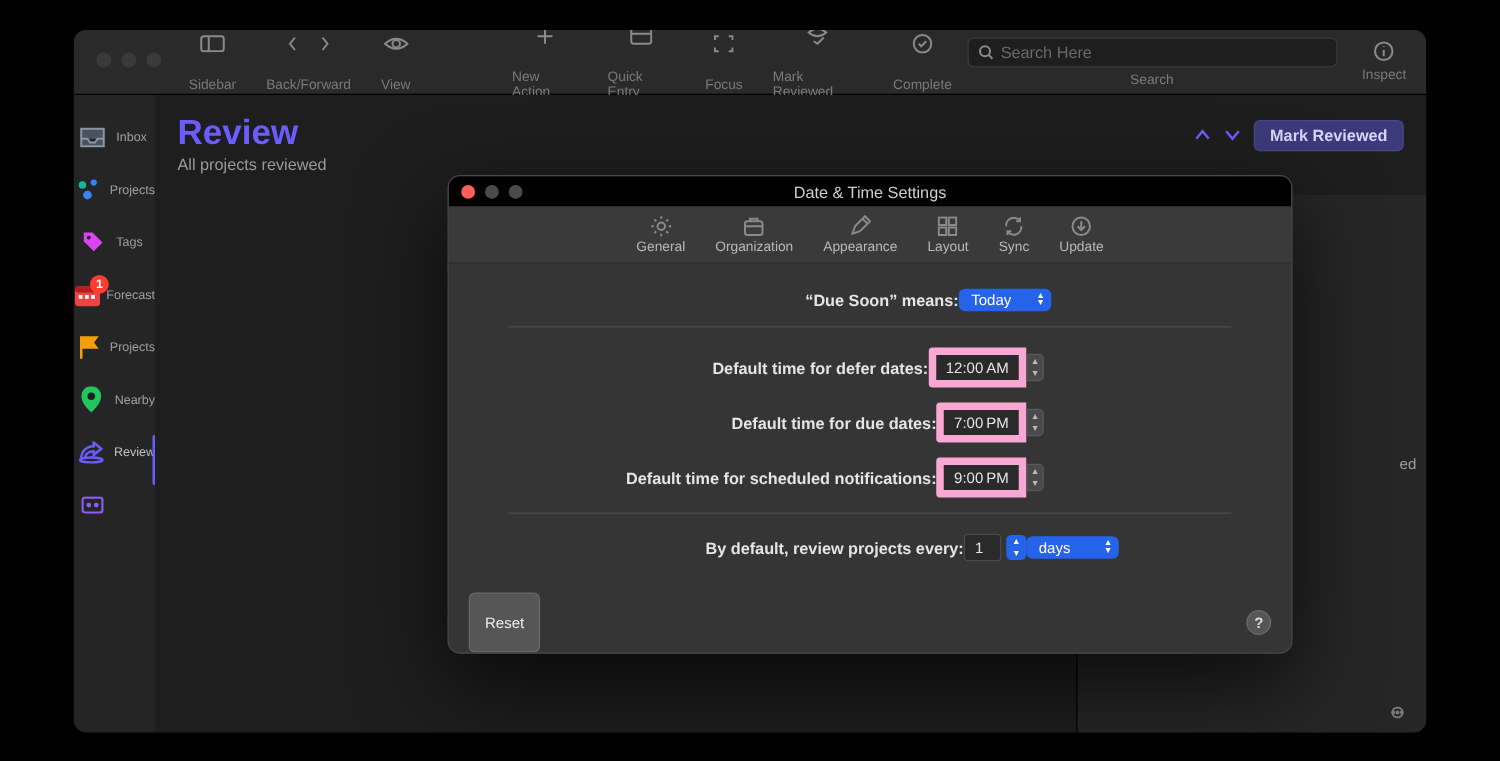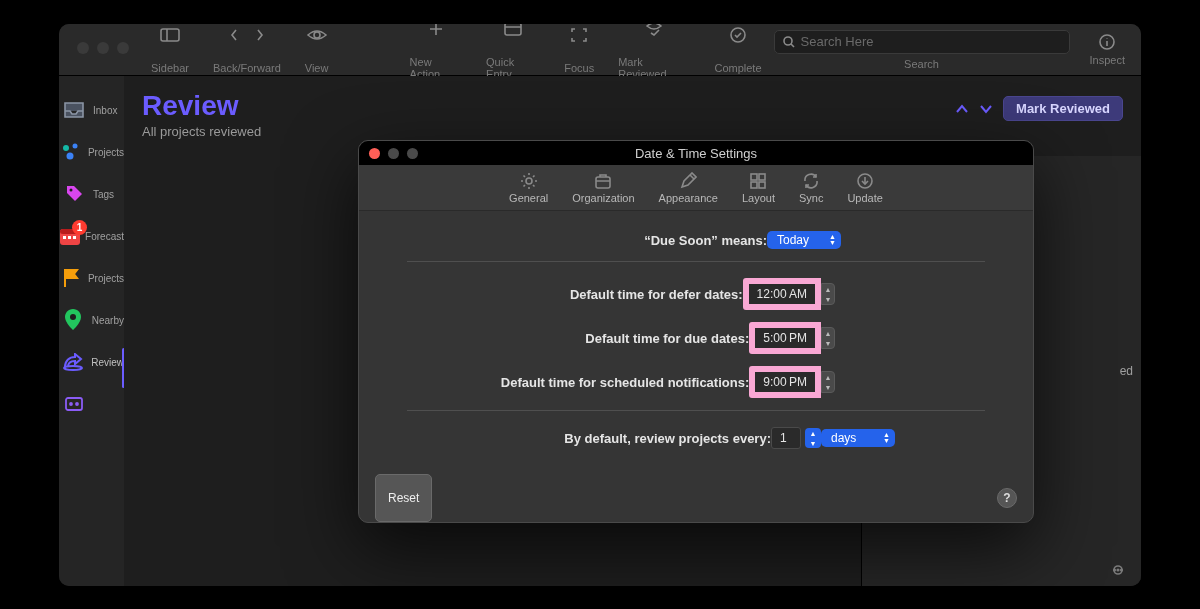--- a/index.html
+++ b/index.html
@@ -406,21 +406,21 @@
         <div class="time-field">12:00 AM</div>
         <div class="stepper">
             <div>▲</div>
             <div>▼</div>
           </div>
       </div>
     </div>
     <div class="row" style="padding-right:150px;">
       <span class="row-label">Default time for due dates:</span>
       <div class="time-wrap">
-        <div class="time-field">5:00 PM</div>
+        <div class="time-field">7:00 PM</div>
         <div class="stepper">
             <div>▲</div>
             <div>▼</div>
           </div>
       </div>
     </div>
     <div class="row" style="padding-right:150px;">
       <span class="row-label">Default time for scheduled notifications:</span>
       <div class="time-wrap">
         <div class="time-field">9:00 PM</div>

